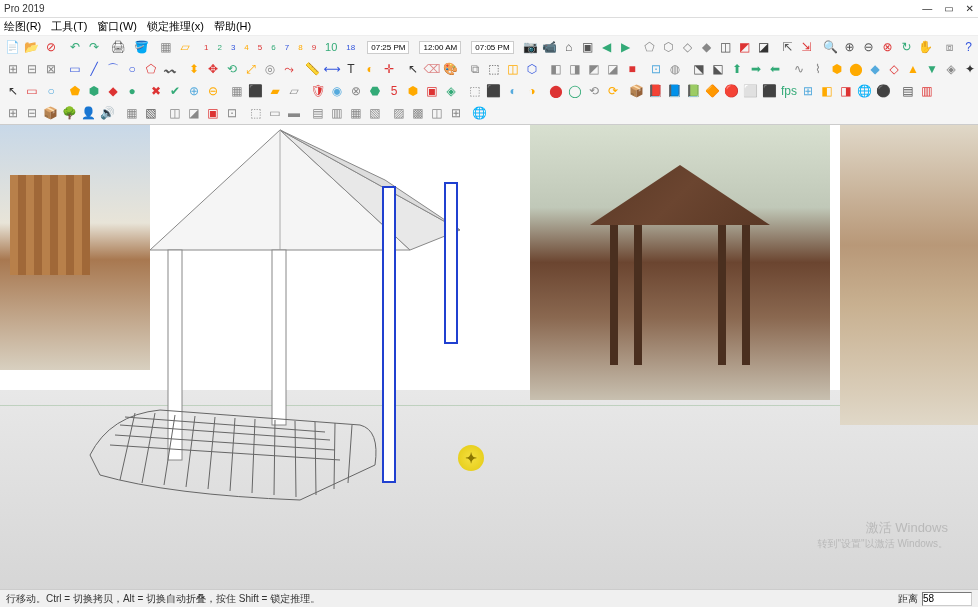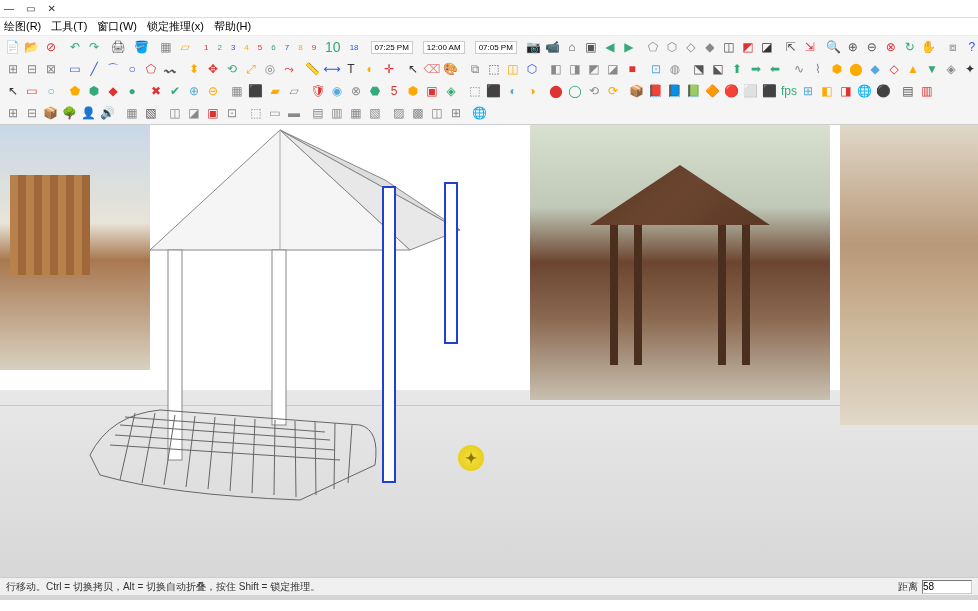--- a/index.html
+++ b/index.html
@@ -10,38 +10,39 @@
 .menubar { height: 18px; background: #fff; display: flex; align-items: center; padding: 0 4px; gap: 10px; font-size: 11px; color: #000; border-bottom: 1px solid #eee; }
 .menubar span { cursor: default; }
 .toolbar-area { background: #f5f5f5; border-bottom: 1px solid #ccc; }
 .toolbar-row { display: flex; align-items: center; padding: 2px 4px; gap: 1px; flex-wrap: nowrap; min-height: 22px; }
 .tbtn { width: 18px; height: 18px; display: inline-flex; align-items: center; justify-content: center; border: 1px solid transparent; border-radius: 2px; cursor: pointer; font-size: 12px; flex-shrink: 0; }
 .tsep { width: 2px; height: 18px; margin: 0 1px; flex-shrink: 0; }
 .tlabel { font-size: 10px; padding: 0 4px; white-space: nowrap; flex-shrink: 0; }
 .viewport { position: relative; width: 978px; height: 475px; background: #fff; overflow: hidden; }
 .ground { position: absolute; left: 0; right: 0; top: 265px; bottom: 0; background: linear-gradient(to bottom, #e8e8e8 0%, #d5d5d5 100%); }
 .sky { position: absolute; left: 0; right: 0; top: 0; height: 265px; background: #fff; }
-.statusbar { position: absolute; bottom: 16px; left: 0; right: 0; height: 18px; background: #f0f0f0; border-top: 1px solid #ccc; display: flex; align-items: center; padding: 0 6px; font-size: 10px; color: #333; }
+.statusbar { position: absolute; bottom: 4px; left: 0; right: 0; height: 18px; background: #f0f0f0; border-top: 1px solid #ccc; display: flex; align-items: center; padding: 0 6px; font-size: 10px; color: #333; }
 .statusbar .sl { flex: 1; }
 .statusbar .sr { display: flex; align-items: center; gap: 4px; }
 .sinput { width: 50px; height: 14px; border: 1px inset #ccc; background: #fff; font-size: 10px; }
 .ref1 { position: absolute; left: 0; top: 0; width: 150px; height: 245px; background: linear-gradient(180deg,#c8d8e8 0%,#e8e4d8 40%,#a87850 55%,#d8d0c0 100%); }
 .ref2 { position: absolute; left: 530px; top: 0; width: 300px; height: 275px; background: linear-gradient(180deg,#d8e0d0 0%,#c0c8b8 30%,#6b4530 50%,#8a6850 70%,#c8c0b0 100%); }
 .ref3 { position: absolute; left: 840px; top: 0; width: 138px; height: 300px; background: linear-gradient(180deg,#e0d8c8 0%,#b89878 40%,#c8b090 60%,#e0d8c8 100%); }
 .cursor-marker { position: absolute; left: 458px; top: 320px; width: 26px; height: 26px; border-radius: 50%; background: radial-gradient(circle,#f5e040 0%,#e8d020 70%,#d8c010 100%); display: flex; align-items: center; justify-content: center; color: #8a7500; font-size: 14px; font-weight: bold; }
 .watermark { position: absolute; right: 30px; bottom: 50px; font-size: 13px; color: rgba(120,120,120,.35); text-align: right; line-height: 1.3; }
 .horizon { position: absolute; left: 0; right: 0; top: 280px; height: 1px; background: rgba(100,160,100,.3); }
 .ref1::before{content:"";position:absolute;left:10px;top:50px;width:80px;height:100px;background:repeating-linear-gradient(90deg,#b8804a 0 8px,#a06838 8px 16px);}
 .ref2::before{content:"";position:absolute;left:60px;top:40px;width:180px;height:60px;background:linear-gradient(135deg,#5a3825 0%,#6b4530 50%,#5a3825 100%);clip-path:polygon(50% 0,100% 100%,0 100%);}
 .ref2::after{content:"";position:absolute;left:80px;top:100px;width:140px;height:140px;background:linear-gradient(90deg,#4a2f1f 0 8px,transparent 8px 24px,#4a2f1f 24px 32px,transparent 32px 108px,#4a2f1f 108px 116px,transparent 116px 132px,#4a2f1f 132px 140px);}
 </style>
 </head>
 <body>
 
 <div class="titlebar">
+  <div class="left">Pro 2019</div>
   <div class="controls">
     <span>—</span>
     <span>▭</span>
     <span>✕</span>
   </div>
 </div>
 
 <div class="menubar">
   <span>绘图(R)</span>
   <span>工具(T)</span>
@@ -68,21 +69,21 @@
       <span class="tsep"></span>
       <span class="tlabel" style="font-size: 8px; color: rgb(221, 51, 51);">1</span>
       <span class="tlabel" style="font-size: 8px; color: rgb(51, 170, 119);">2</span>
       <span class="tlabel" style="font-size: 8px; color: rgb(51, 85, 221);">3</span>
       <span class="tlabel" style="font-size: 8px; color: rgb(255, 170, 0);">4</span>
       <span class="tlabel" style="font-size: 8px; color: rgb(221, 51, 51);">5</span>
       <span class="tlabel" style="font-size: 8px; color: rgb(51, 170, 119);">6</span>
       <span class="tlabel" style="font-size: 8px; color: rgb(51, 85, 221);">7</span>
       <span class="tlabel" style="font-size: 8px; color: rgb(255, 170, 0);">8</span>
       <span class="tlabel" style="font-size: 8px; color: rgb(221, 51, 51);">9</span>
-      <span class="tlabel" style="font-size: 14px; color: rgb(51, 170, 119);">10</span>
+      <span class="tlabel" style="font-size: 11px; color: rgb(51, 170, 119);">10</span>
       <span class="tlabel" style="font-size: 8px; color: rgb(51, 85, 221);">18</span>
       <span class="tsep"></span>
       <span class="tlabel" style="font-size: 8px; background: rgb(255, 255, 255); border: 1px solid rgb(204, 204, 204); padding: 1px 3px; margin: 0px 2px;">07:25 PM</span>
       <span style="width: 30px; height: 4px; background: rgb(204, 204, 204); display: inline-block; margin: 0px 2px;"></span>
       <span class="tlabel" style="font-size: 8px; background: rgb(255, 255, 255); border: 1px solid rgb(204, 204, 204); padding: 1px 3px; margin: 0px 2px;">12:00 AM</span>
       <span style="width: 30px; height: 4px; background: rgb(204, 204, 204); display: inline-block; margin: 0px 2px;"></span>
       <span class="tlabel" style="font-size: 8px; background: rgb(255, 255, 255); border: 1px solid rgb(204, 204, 204); padding: 1px 3px; margin: 0px 2px;">07:05 PM</span>
       <span class="tsep"></span>
       <span class="tbtn" style="color: rgb(51, 51, 51);">📷</span>
       <span class="tbtn" style="color: rgb(51, 51, 51);">📹</span>
@@ -303,20 +304,24 @@
         <line x1="195" y1="305" x2="194" y2="380"></line>
       <line x1="215" y1="306" x2="216" y2="382"></line>
         <line x1="235" y1="307" x2="236" y2="380"></line>
       <line x1="255" y1="308" x2="254" y2="374"></line>
         <line x1="272" y1="310" x2="268" y2="368"></line>
     </g>
   </svg>
 
   <div class="cursor-marker">✦</div>
 
+  <div class="watermark">
+    <div>激活 Windows</div>
+    <div style="font-size:10px">转到"设置"以激活 Windows。</div>
+  </div>
 </div>
 
 <div class="statusbar">
   <div class="sl">行移动。Ctrl = 切换拷贝，Alt = 切换自动折叠，按住 Shift = 锁定推理。</div>
   <div class="sr">
     <span>距离</span>
     <input class="sinput" value="58" style="">
   </div>
 </div>
 

